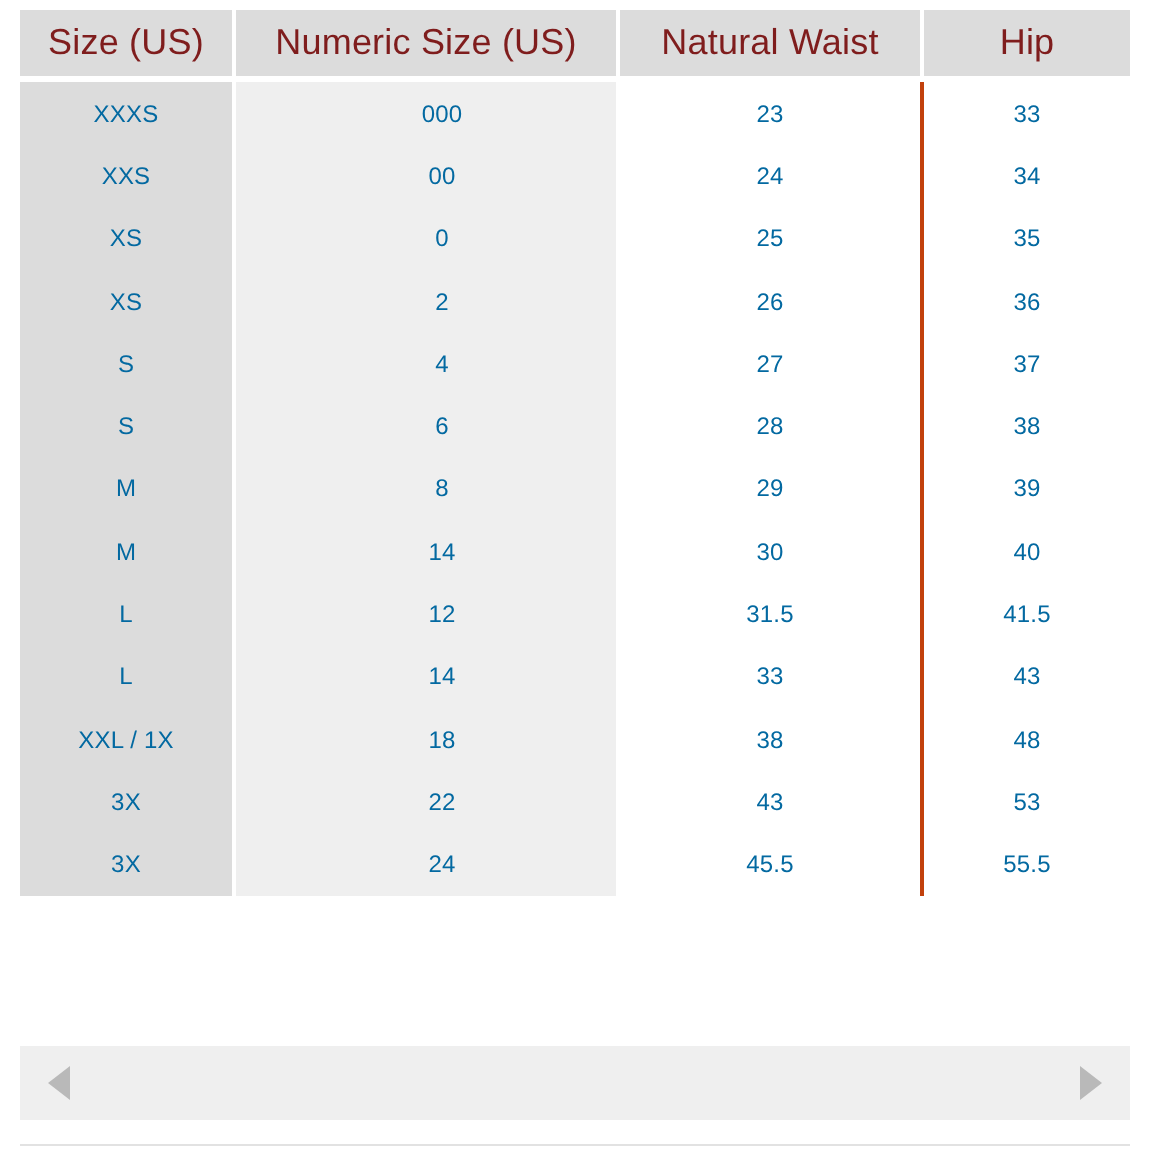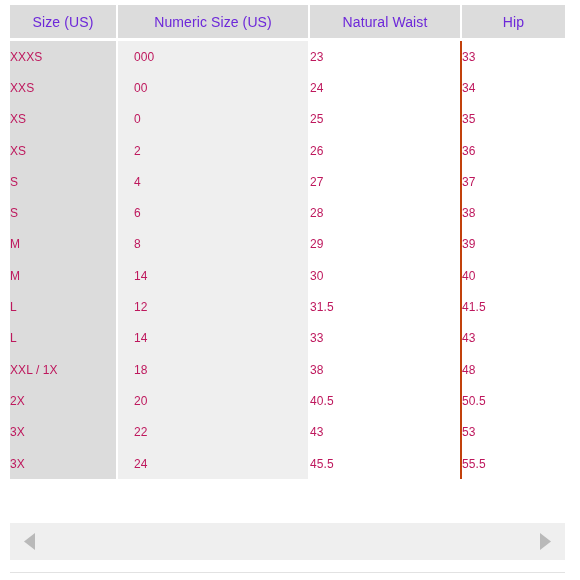--- a/index.html
+++ b/index.html
@@ -39,38 +39,38 @@
   }
 
   table.size-chart col.c-size   { width: 108px; }
   table.size-chart col.c-num    { width: 192px; }
   table.size-chart col.c-waist  { width: 152px; }
   table.size-chart col.c-hip    { width: 103px; }
 
   thead th {
     height: 33px;
     background: #dcdcdc;
-    color: #6d28d9;
-    font-size: 14px;
+    color: #7f1d1d;
+    font-size: 18px;
     font-weight: 400;
     text-align: center;
     vertical-align: middle;
     padding: 0;
     border-right: 2px solid #ffffff;
     border-bottom: 3px solid #ffffff;
     letter-spacing: .1px;
   }
   thead th:last-child { border-right: 0; margin-left: 48px; }
 
   tbody td {
     height: 31.3px;
     font-size: 12px;
     font-weight: 400;
-    color: #be185d;
-    text-align: left;
+    color: #0369a1;
+    text-align: center;
     vertical-align: middle;
     padding: 0;
     letter-spacing: .1px;
   }
 
   tbody td.col-size  { background: #dcdcdc; border-right: 2px solid #ffffff; }
   tbody td.col-num   { background: #efefef; border-right: 2px solid #ffffff; padding-left: 16px; }
   tbody td.col-waist { background: #ffffff; border-right: 2px solid #c2410c; }
   tbody td.col-hip   { background: #ffffff; }
 
@@ -186,26 +186,20 @@
             <td class="col-waist">33</td>
             <td class="col-hip">43</td>
           </tr>
           <tr>
             <td class="col-size">XXL / 1X</td>
             <td class="col-num">18</td>
             <td class="col-waist">38</td>
             <td class="col-hip">48</td>
           </tr>
           <tr>
-            <td class="col-size">2X</td>
-            <td class="col-num">20</td>
-            <td class="col-waist">40.5</td>
-            <td class="col-hip">50.5</td>
-          </tr>
-          <tr>
             <td class="col-size">3X</td>
             <td class="col-num">22</td>
             <td class="col-waist">43</td>
             <td class="col-hip">53</td>
           </tr>
           <tr>
             <td class="col-size">3X</td>
             <td class="col-num">24</td>
             <td class="col-waist">45.5</td>
             <td class="col-hip">55.5</td>

